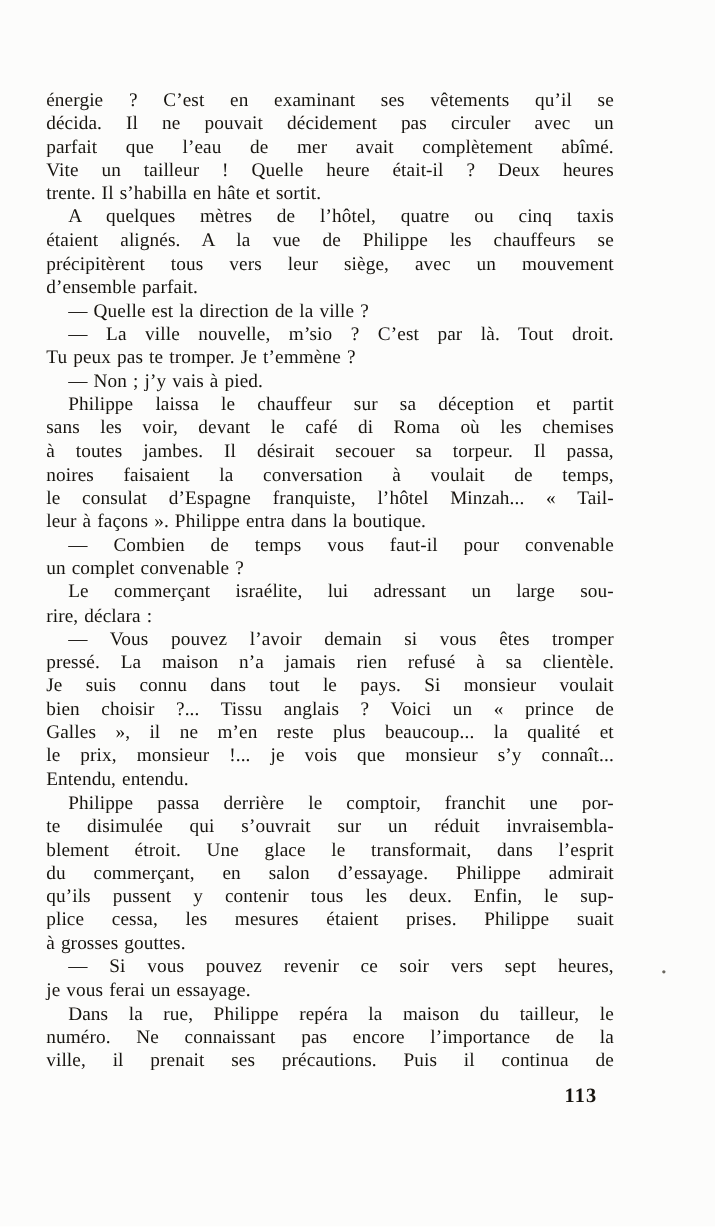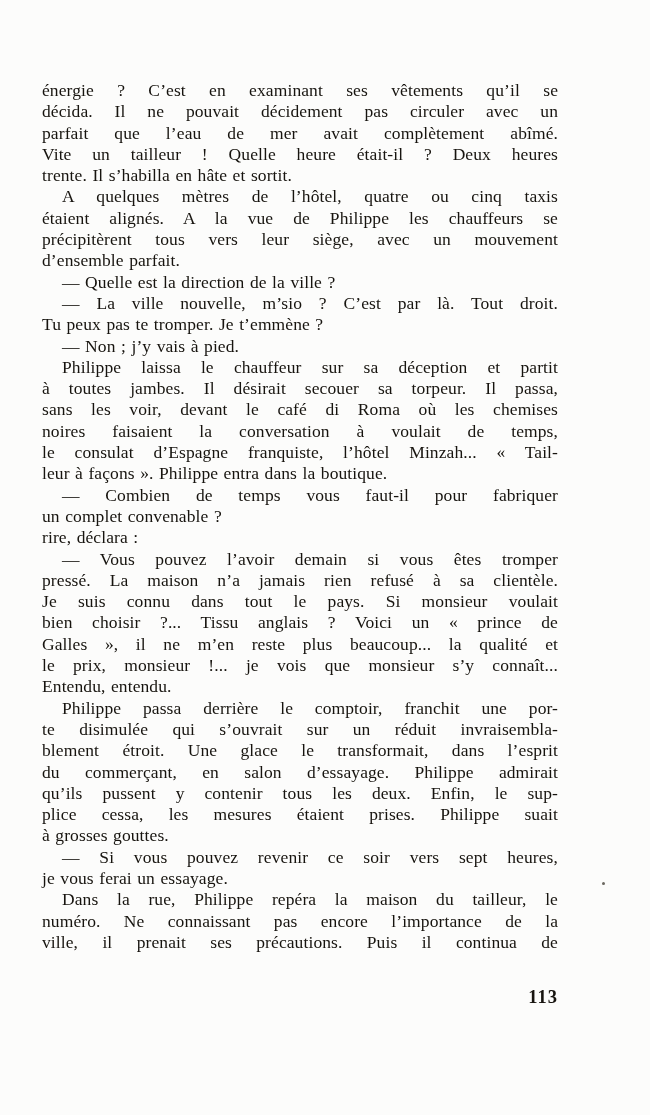--- a/index.html
+++ b/index.html
@@ -34,21 +34,21 @@
   .line.indent {
     text-indent: 20px;
   }
   .line.last {
     text-align: right;
     text-align-last: left;
   }
   .page-number {
     position: absolute;
     top: 987px;
-    right: 92px;
+    right: 107px;
     font-size: 18.5px;
     font-weight: bold;
     letter-spacing: 1px;
   }
   .ink-speck {
     position: absolute;
     left: 602px;
     top: 882px;
     width: 3px;
     height: 3px;
@@ -68,27 +68,28 @@
       <div class="line last">trente. Il s’habilla en hâte et sortit.</div>
       <div class="line indent">A quelques mètres de l’hôtel, quatre ou cinq taxis</div>
       <div class="line">étaient alignés. A la vue de Philippe les chauffeurs se</div>
       <div class="line">précipitèrent tous vers leur siège, avec un mouvement</div>
       <div class="line last">d’ensemble parfait.</div>
       <div class="line indent last">— Quelle est la direction de la ville ?</div>
       <div class="line indent">— La ville nouvelle, m’sio ? C’est par là. Tout droit.</div>
       <div class="line last">Tu peux pas te tromper. Je t’emmène ?</div>
       <div class="line indent last">— Non ; j’y vais à pied.</div>
       <div class="line indent">Philippe laissa le chauffeur sur sa déception et partit</div>
+      <div class="line">sans les voir, devant le café di Roma où les chemises</div>
       <div class="line">à toutes jambes. Il désirait secouer sa torpeur. Il passa,</div>
-      <div class="line">sans les voir, devant le café di Roma où les chemises</div>
       <div class="line">noires faisaient la conversation à voulait de temps,</div>
       <div class="line">le consulat d’Espagne franquiste, l’hôtel Minzah... « Tail-</div>
       <div class="line last">leur à façons ». Philippe entra dans la boutique.</div>
-      <div class="line indent">— Combien de temps vous faut-il pour fabriquer</div>
+      <div class="line indent">— Combien de temps vous faut-il pour convenable</div>
       <div class="line last">un complet convenable ?</div>
+      <div class="line indent">Le commerçant israélite, lui adressant un large sou-</div>
       <div class="line last">rire, déclara :</div>
       <div class="line indent">— Vous pouvez l’avoir demain si vous êtes tromper</div>
       <div class="line">pressé. La maison n’a jamais rien refusé à sa clientèle.</div>
       <div class="line">Je suis connu dans tout le pays. Si monsieur voulait</div>
       <div class="line">bien choisir ?... Tissu anglais ? Voici un « prince de</div>
       <div class="line">Galles », il ne m’en reste plus beaucoup... la qualité et</div>
       <div class="line">le prix, monsieur !... je vois que monsieur s’y connaît...</div>
       <div class="line last">Entendu, entendu.</div>
       <div class="line indent">Philippe passa derrière le comptoir, franchit une por-</div>
       <div class="line">te disimulée qui s’ouvrait sur un réduit invraisembla-</div>

